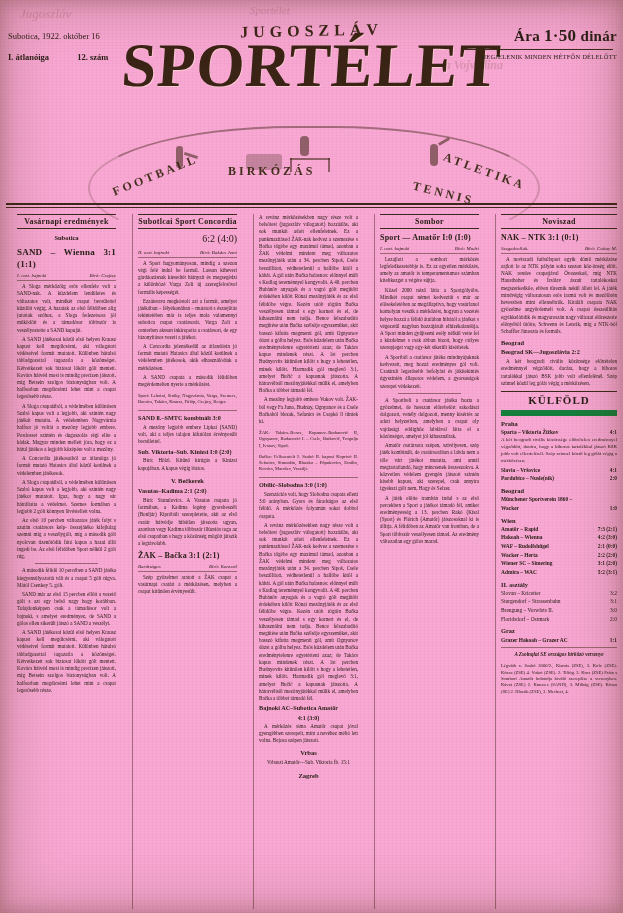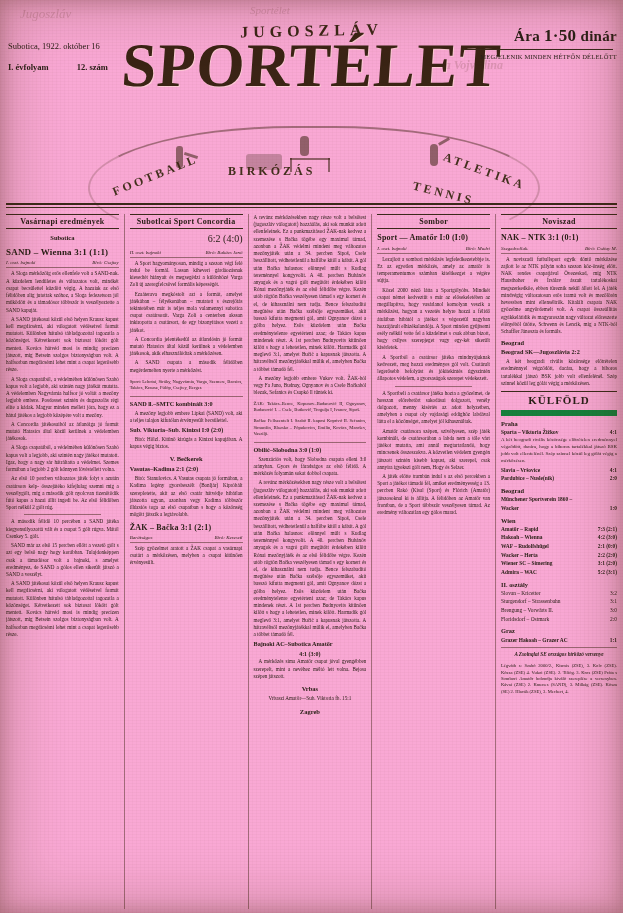--- a/index.html
+++ b/index.html
@@ -16,21 +16,21 @@
   .grain{position:absolute;inset:0;pointer-events:none;
     background-image:
       repeating-linear-gradient(0deg, rgba(90,50,25,.035) 0px, rgba(90,50,25,.035) 1px, rgba(0,0,0,0) 1px, rgba(0,0,0,0) 3px),
       repeating-linear-gradient(90deg, rgba(90,50,25,.03) 0px, rgba(90,50,25,.03) 1px, rgba(0,0,0,0) 1px, rgba(0,0,0,0) 4px);
     opacity:.8;}
   .vignette{position:absolute;inset:0;pointer-events:none;
     box-shadow: inset 0 0 60px rgba(90,45,20,.35), inset 0 0 18px rgba(60,30,10,.25);}
 
   
   .masthead{position:relative;height:205px;}
-  .mh-left{position:absolute;left:8px;top:40px;width:150px;font-size:8px;line-height:1.45;}
+  .mh-left{position:absolute;left:8px;top:30px;width:150px;font-size:8px;line-height:1.45;}
   .mh-left .l1{font-size:8.5px;}
   .mh-left .l2{margin-top:9px;font-weight:bold;font-size:8.5px;}
   .mh-left .l2 .vol{margin-right:26px;}
   .mh-right{position:absolute;right:6px;top:26px;width:158px;text-align:right;}
   .price{font-weight:bold;font-size:15px;letter-spacing:.3px;}
   .price .num{font-size:17px;}
   .mh-right .rule{height:1px;background:#3a2a1c;margin:3px 4px;}
   .appear{font-size:6.5px;letter-spacing:.2px;}
   .ghost{position:absolute;font-family:"Liberation Serif",serif;color:rgba(80,40,20,.18);
          font-style:italic;}
@@ -55,21 +55,21 @@
   .arcline{position:absolute;left:88px;top:2px;width:448px;height:120px;
            border:2px solid rgba(60,35,18,.45);border-radius:50%/55%;
            border-bottom-color:transparent;border-left-color:rgba(60,35,18,.2);
            border-right-color:rgba(60,35,18,.2);}
   .hdr-rule{position:absolute;left:6px;right:6px;top:203px;height:2px;background:#3b2a1b;}
   .hdr-rule2{position:absolute;left:6px;right:6px;top:207px;height:1px;background:#3b2a1b;}
 
   
   .cols{position:absolute;left:6px;right:6px;top:214px;bottom:4px;display:flex;gap:5px;}
   .col{flex:1 1 0;position:relative;font-size:5.1px;line-height:1.42;text-align:justify;
-       hyphens:auto;overflow:hidden;}
+       hyphens:auto;overflow:hidden;margin-left:11px;}
   .col + .col{border-left:1px solid rgba(60,35,18,.45);padding-left:5px;}
   .col.c5{flex:0 0 116px;}
   .sect{font-weight:bold;font-size:8px;text-align:center;letter-spacing:.3px;
         border-top:1px solid #3b2a1b;border-bottom:1px solid #3b2a1b;
         padding:1px 0;margin:0 0 3px;}
   .sub{font-weight:bold;font-size:6.5px;text-align:center;margin:4px 0 2px;}
   .match{font-weight:bold;font-size:9px;margin:3px 0 1px;letter-spacing:.2px;}
   .match.sm{font-size:8px;}
   .score{font-weight:normal;font-size:10px;text-align:right;margin:1px 0 2px;}
   .byline{font-size:5px;font-style:italic;display:flex;justify-content:space-between;
@@ -96,21 +96,21 @@
 <div class="page">
 
   <div class="masthead">
     <div class="ghost g1">Jugoszláv</div>
     <div class="ghost g2">Sportélet</div>
     <div class="ghost g3">a Vojvodina</div>
 
     <div class="mh-left">
       <div class="l1">Subotica, 1922. október 16</div>
       <div class="l2">
-        <span class="vol">I. évfolyam</span>
+        <span class="vol">I. átlanóiga</span>
         <span>12. szám</span>
       </div>
     </div>
 
     <div class="title-wrap">
       <div class="jugo">JUGOSZLÁV</div>
       <div class="sport">SPORTÉLET</div>
     </div>
 
     <div class="arch">

